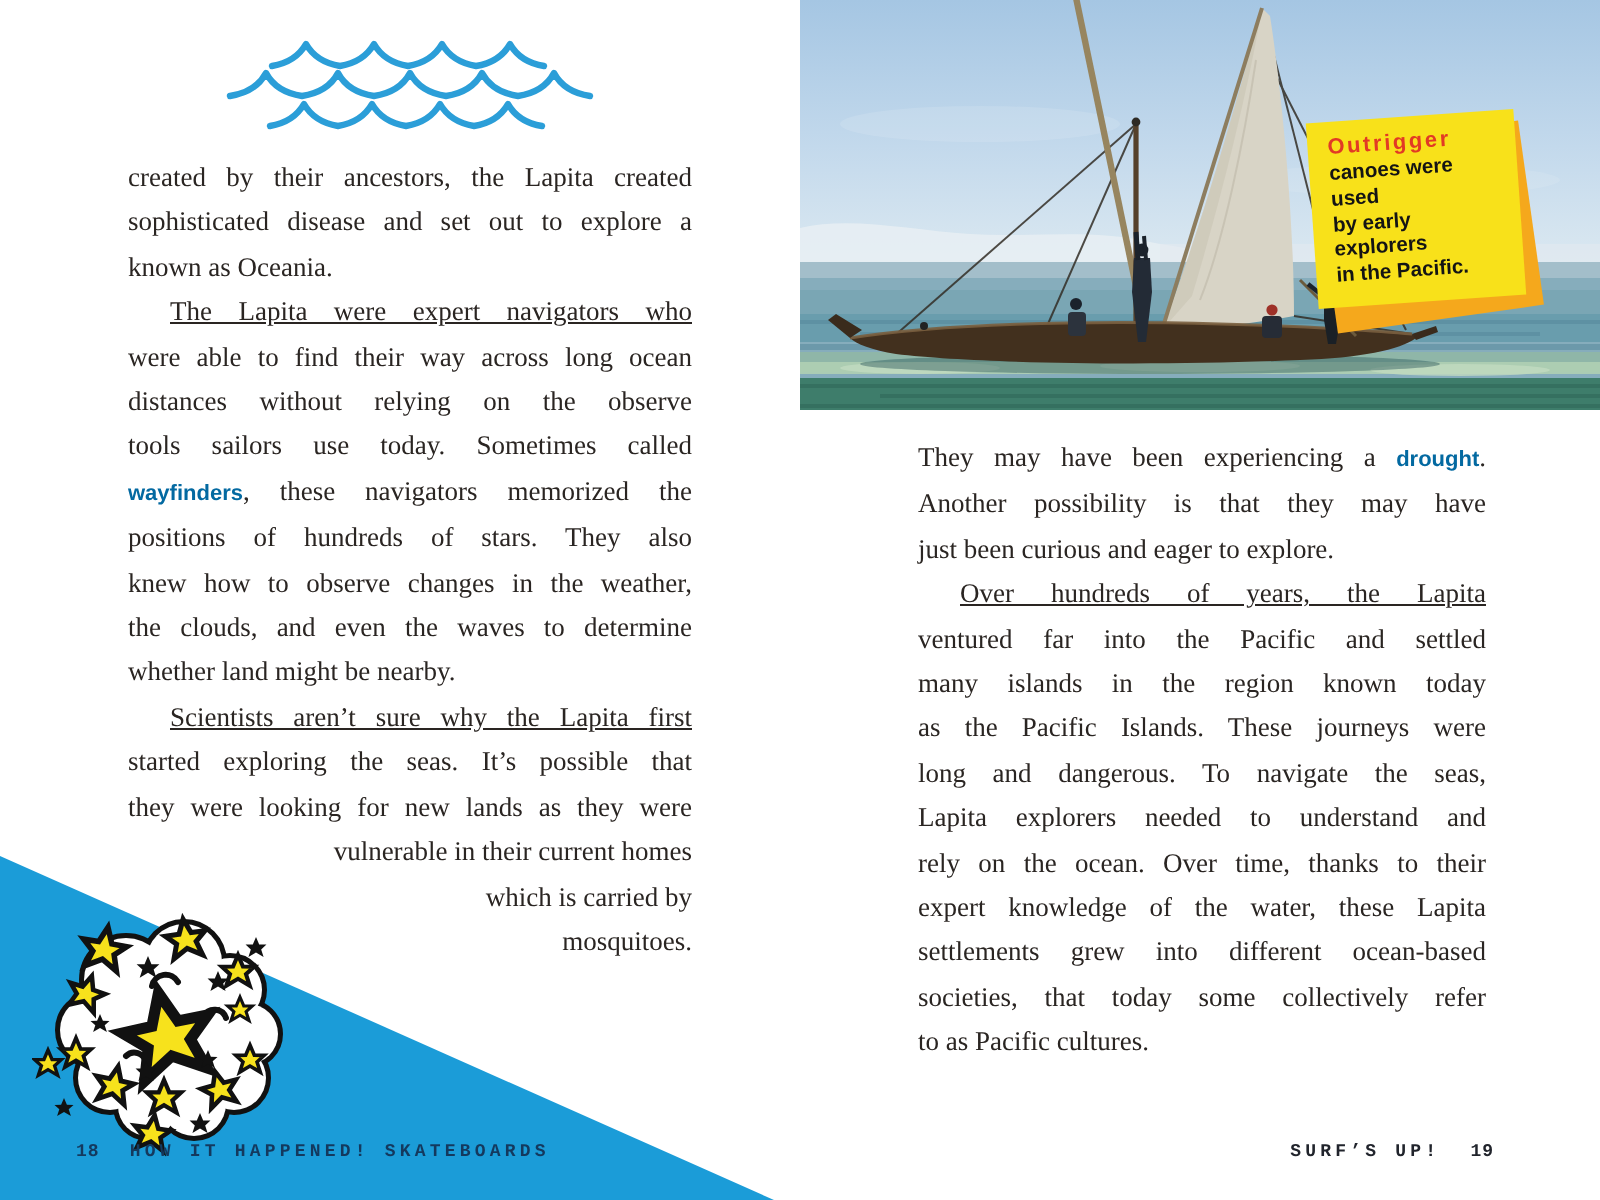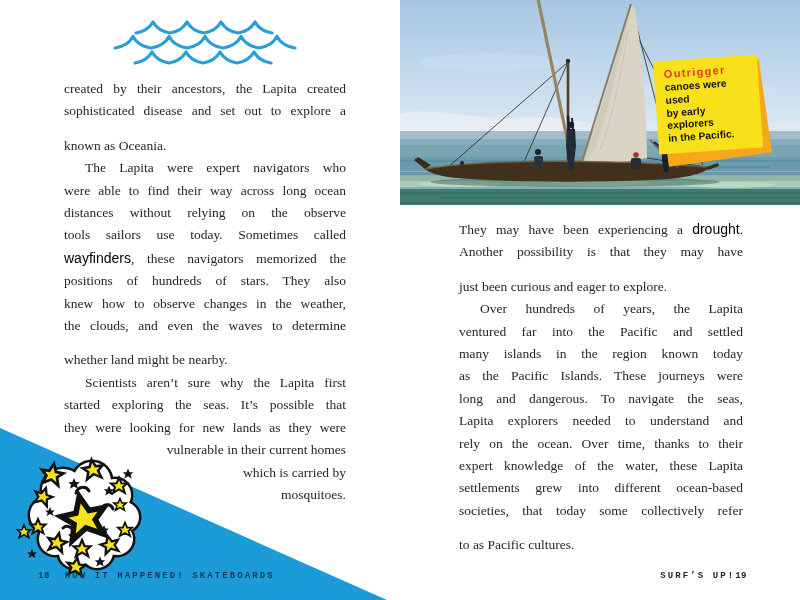--- a/index.html
+++ b/index.html
@@ -13,24 +13,24 @@
   
   .wave-icon{position:absolute;left:112px;top:18px;}
 
   
   .left-text{position:absolute;left:64px;top:78px;width:282px;
              font-size:13.5px;line-height:22.4px;color:#2A2522;}
   .right-text{position:absolute;left:459px;top:218px;width:284px;
               font-size:13.5px;line-height:22.4px;color:#2A2522;}
   .tl{text-align:justify;}
   .tl.j{text-align-last:justify;}
-  .tl.l{text-align-last:left;margin-top:12px;}
+  .tl.l{text-align-last:left;}
   .tl.r{text-align:left;text-align-last:right;}
-  .tl.ind{padding-left:21px;}
-  .kw{font-family:"Liberation Sans",sans-serif;font-weight:400;font-size:14px;color:#000000;}
+  .tl.ind{padding-left:21px;text-decoration:underline;}
+  .kw{font-family:"Liberation Sans",sans-serif;font-weight:700;font-size:11px;color:#0369a1;}
 
   
   .photo{position:absolute;left:400px;top:0;width:400px;height:205px;overflow:hidden;}
 
   
   .callout-wrap{position:absolute;left:256px;top:58px;width:104px;}
   .callout-shadow{position:absolute;left:6px;top:9px;width:100%;height:100%;
                   background:#F5A81C;transform:rotate(-8deg);}
   .callout{position:relative;background:#F8E11A;transform:rotate(-4deg);
            padding:7px 8px 8px 10px;}
@@ -41,21 +41,21 @@
 
   
   .star-cloud{position:absolute;left:16px;top:446px;}
 
   
   .footer{position:absolute;top:571px;font-family:Liberation Mono, monospace;
           font-weight:700;font-size:9px;letter-spacing:2.1px;white-space:nowrap;}
   .footer-left{left:38px;color:#14395E;}
   .footer-right{right:53px;color:#21242C;}
   .pagenum-l{margin-right:15px;letter-spacing:.5px;}
-  .pagenum-r{margin-left:0;letter-spacing:.5px;}
+  .pagenum-r{margin-left:15px;letter-spacing:.5px;}
 </style>
 </head>
 <body>
 
 <div class="page">
 
   <div class="blue-wedge"></div>
 
   <svg class="wave-icon" width="190" height="52" viewBox="0 0 190 52">
     <g fill="none" stroke="#2B9ED8" stroke-width="3.2" stroke-linecap="round" stroke-linejoin="round">

